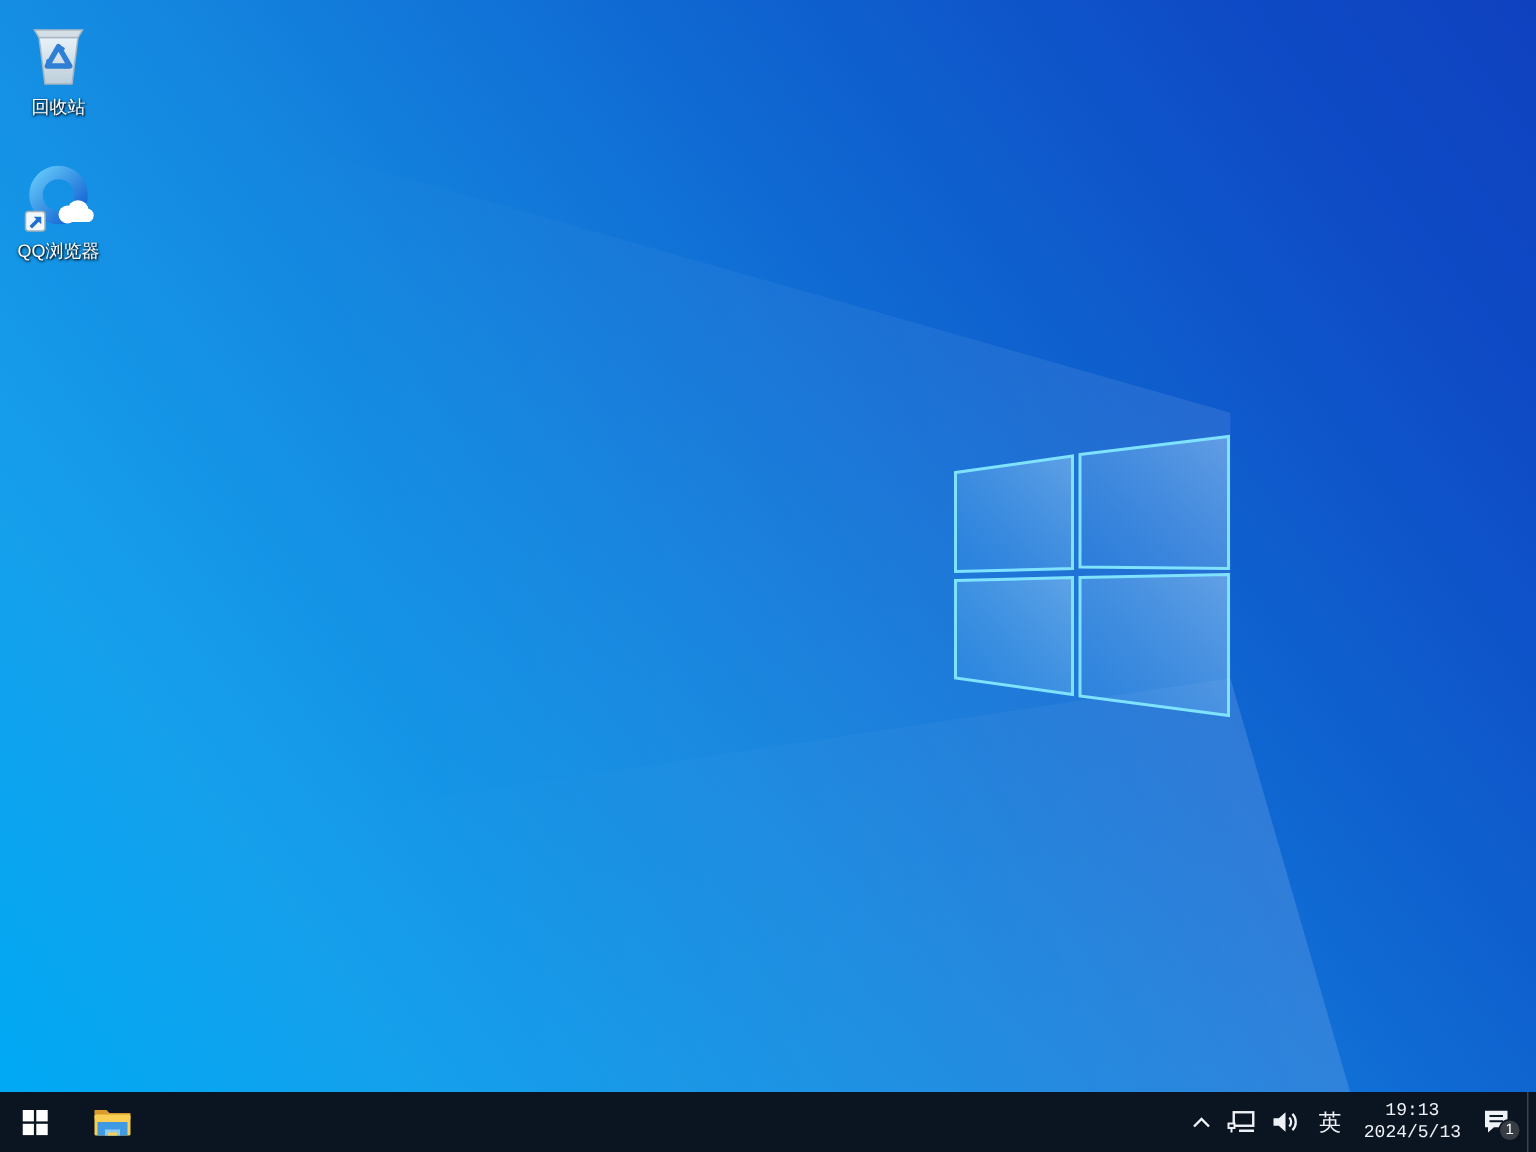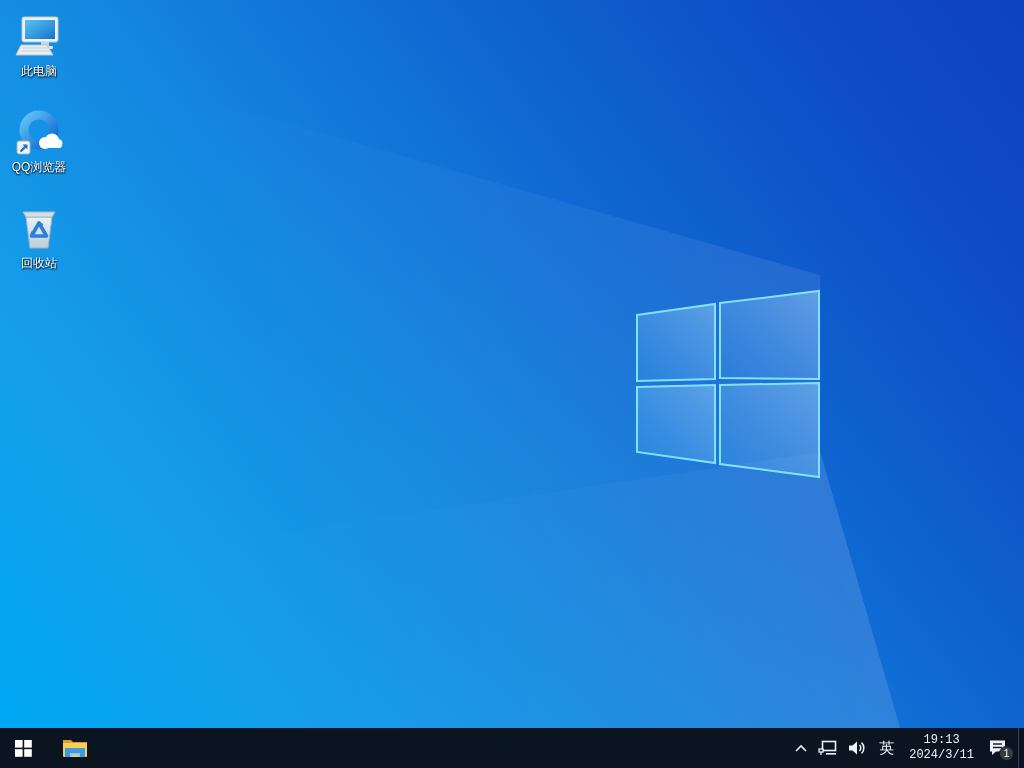--- a/index.html
+++ b/index.html
@@ -91,36 +91,35 @@
       <polygon points="3,26 81,15 81,90 3,92"></polygon>
       <polygon points="86,14 185,2 185,90 86,89"></polygon>
       <polygon points="3,98 81,96 81,174 3,163"></polygon>
       <polygon points="86,96 185,94 185,188 86,175"></polygon>
     </g>
   </svg>
 </div>
 
 <div class="icon-column">
 
+
   <div class="desktop-icon">
     <svg class="glyph" viewBox="0 0 48 48">
       <defs>
-        <linearGradient id="scr" x1="0" y1="0" x2="1" y2="1">
-          <stop offset="0" stop-color="#5cc3f2"></stop>
-            <stop offset="1" stop-color="#1274cf"></stop>
+        <linearGradient id="bin" x1="0" y1="0" x2="0" y2="1">
+          <stop offset="0" stop-color="#f4f8fa"></stop>
+            <stop offset="1" stop-color="#c6d2da"></stop>
         </linearGradient>
       </defs>
-      <rect x="7" y="4" width="36" height="25" rx="2" fill="#eef3f7" stroke="#b9c6cf"></rect>
-      <rect x="10" y="7" width="30" height="19" fill="url(#scr)"></rect>
-      <rect x="26" y="29" width="8" height="4" fill="#c9d3da"></rect>
-      <rect x="22" y="33" width="16" height="3" rx="1" fill="#dde5ea"></rect>
-      <path d="M6 32 L32 32 L38 42 L1 42 Z" fill="#e9eef2" stroke="#bcc7cf"></path>
-      <path d="M8 35 L33 35 M7 38 L35 38" stroke="#c3ced6" stroke-width="1.2"></path>
-    </svg>
-    <div class="label">此电脑</div>
+      <path d="M11 12 L37 12 L33 43 L15 43 Z" fill="url(#bin)" stroke="#aab8c2" opacity="0.95"></path>
+      <polygon points="8,7 40,7 37,12 11,12" fill="#d4dee5" stroke="#aab8c2"></polygon>
+      <path d="M24 18 L31.5 31 H16.5 Z" fill="none" stroke="#2e7fd6" stroke-width="3.6" stroke-linejoin="round"></path>
+      <path d="M24 18 l3 1.5 M16.5 31 l0.5-3.4 M31.5 31 l-3.4 0.4" stroke="#2e7fd6" stroke-width="2.4" stroke-linecap="round"></path>
+    </svg>
+    <div class="label">回收站</div>
   </div>
 
   <div class="desktop-icon">
     <svg class="glyph" viewBox="0 0 48 48">
       <defs>
         <linearGradient id="qq" x1="0" y1="0" x2="1" y2="1">
           <stop offset="0" stop-color="#63c6f9"></stop>
             <stop offset="1" stop-color="#0e5ed0"></stop>
         </linearGradient>
       </defs>
@@ -132,36 +131,20 @@
         <rect x="28" y="32" width="19" height="7" rx="3.5"></rect>
       </g>
       <g>
         <rect x="2" y="32" width="13" height="13" rx="2" fill="#f4f7fa" stroke="#9fb0bc"></rect>
         <polygon points="7.5,35.5 12.5,35.5 12.5,40.5" fill="#1d6fd0"></polygon>
         <line x1="5.5" y1="42.5" x2="10.5" y2="37.5" stroke="#1d6fd0" stroke-width="2.4"></line>
       </g>
     </svg>
     <div class="label">QQ浏览器</div>
   </div>
-
-  <div class="desktop-icon">
-    <svg class="glyph" viewBox="0 0 48 48">
-      <defs>
-        <linearGradient id="bin" x1="0" y1="0" x2="0" y2="1">
-          <stop offset="0" stop-color="#f4f8fa"></stop>
-            <stop offset="1" stop-color="#c6d2da"></stop>
-        </linearGradient>
-      </defs>
-      <path d="M11 12 L37 12 L33 43 L15 43 Z" fill="url(#bin)" stroke="#aab8c2" opacity="0.95"></path>
-      <polygon points="8,7 40,7 37,12 11,12" fill="#d4dee5" stroke="#aab8c2"></polygon>
-      <path d="M24 18 L31.5 31 H16.5 Z" fill="none" stroke="#2e7fd6" stroke-width="3.6" stroke-linejoin="round"></path>
-      <path d="M24 18 l3 1.5 M16.5 31 l0.5-3.4 M31.5 31 l-3.4 0.4" stroke="#2e7fd6" stroke-width="2.4" stroke-linecap="round"></path>
-    </svg>
-    <div class="label">回收站</div>
-  </div>
 </div>
 
 <div class="taskbar">
 
   <div class="tb-btn">
     <svg width="17" height="17" viewBox="0 0 17 17">
       <g fill="#ffffff">
         <rect x="0" y="0" width="7.6" height="7.6"></rect>
         <rect x="9.2" y="0" width="7.6" height="7.6"></rect>
         <rect x="0" y="9.2" width="7.6" height="7.6"></rect>
@@ -202,21 +185,21 @@
         <polygon points="1,5.5 4.5,5.5 9,1.5 9,14.5 4.5,10.5 1,10.5" fill="#eef2f6"></polygon>
         <path d="M11.5 5 a4.2 4.2 0 0 1 0 6" fill="none" stroke="#eef2f6" stroke-width="1.5"></path>
         <path d="M13.6 2.6 a7.6 7.6 0 0 1 0 10.8" fill="none" stroke="#eef2f6" stroke-width="1.5"></path>
       </svg>
     </div>
 
     <div class="tray-item lang">英</div>
 
     <div class="clock">
       <span>19:13</span>
-      <span>2024/3/11</span>
+      <span>2024/5/13</span>
     </div>
 
     <div class="tray-item action-center">
       <svg width="20" height="18" viewBox="0 0 20 18">
         <path d="M2 1.5 h15 v11 h-9 l-4 3.5 v-3.5 h-2 Z" fill="#eef2f6"></path>
         <line x1="5" y1="5" x2="14" y2="5" stroke="#0b1522" stroke-width="1.4"></line>
         <line x1="5" y1="8.5" x2="14" y2="8.5" stroke="#0b1522" stroke-width="1.4"></line>
       </svg>
       <div class="badge">1</div>
     </div>

